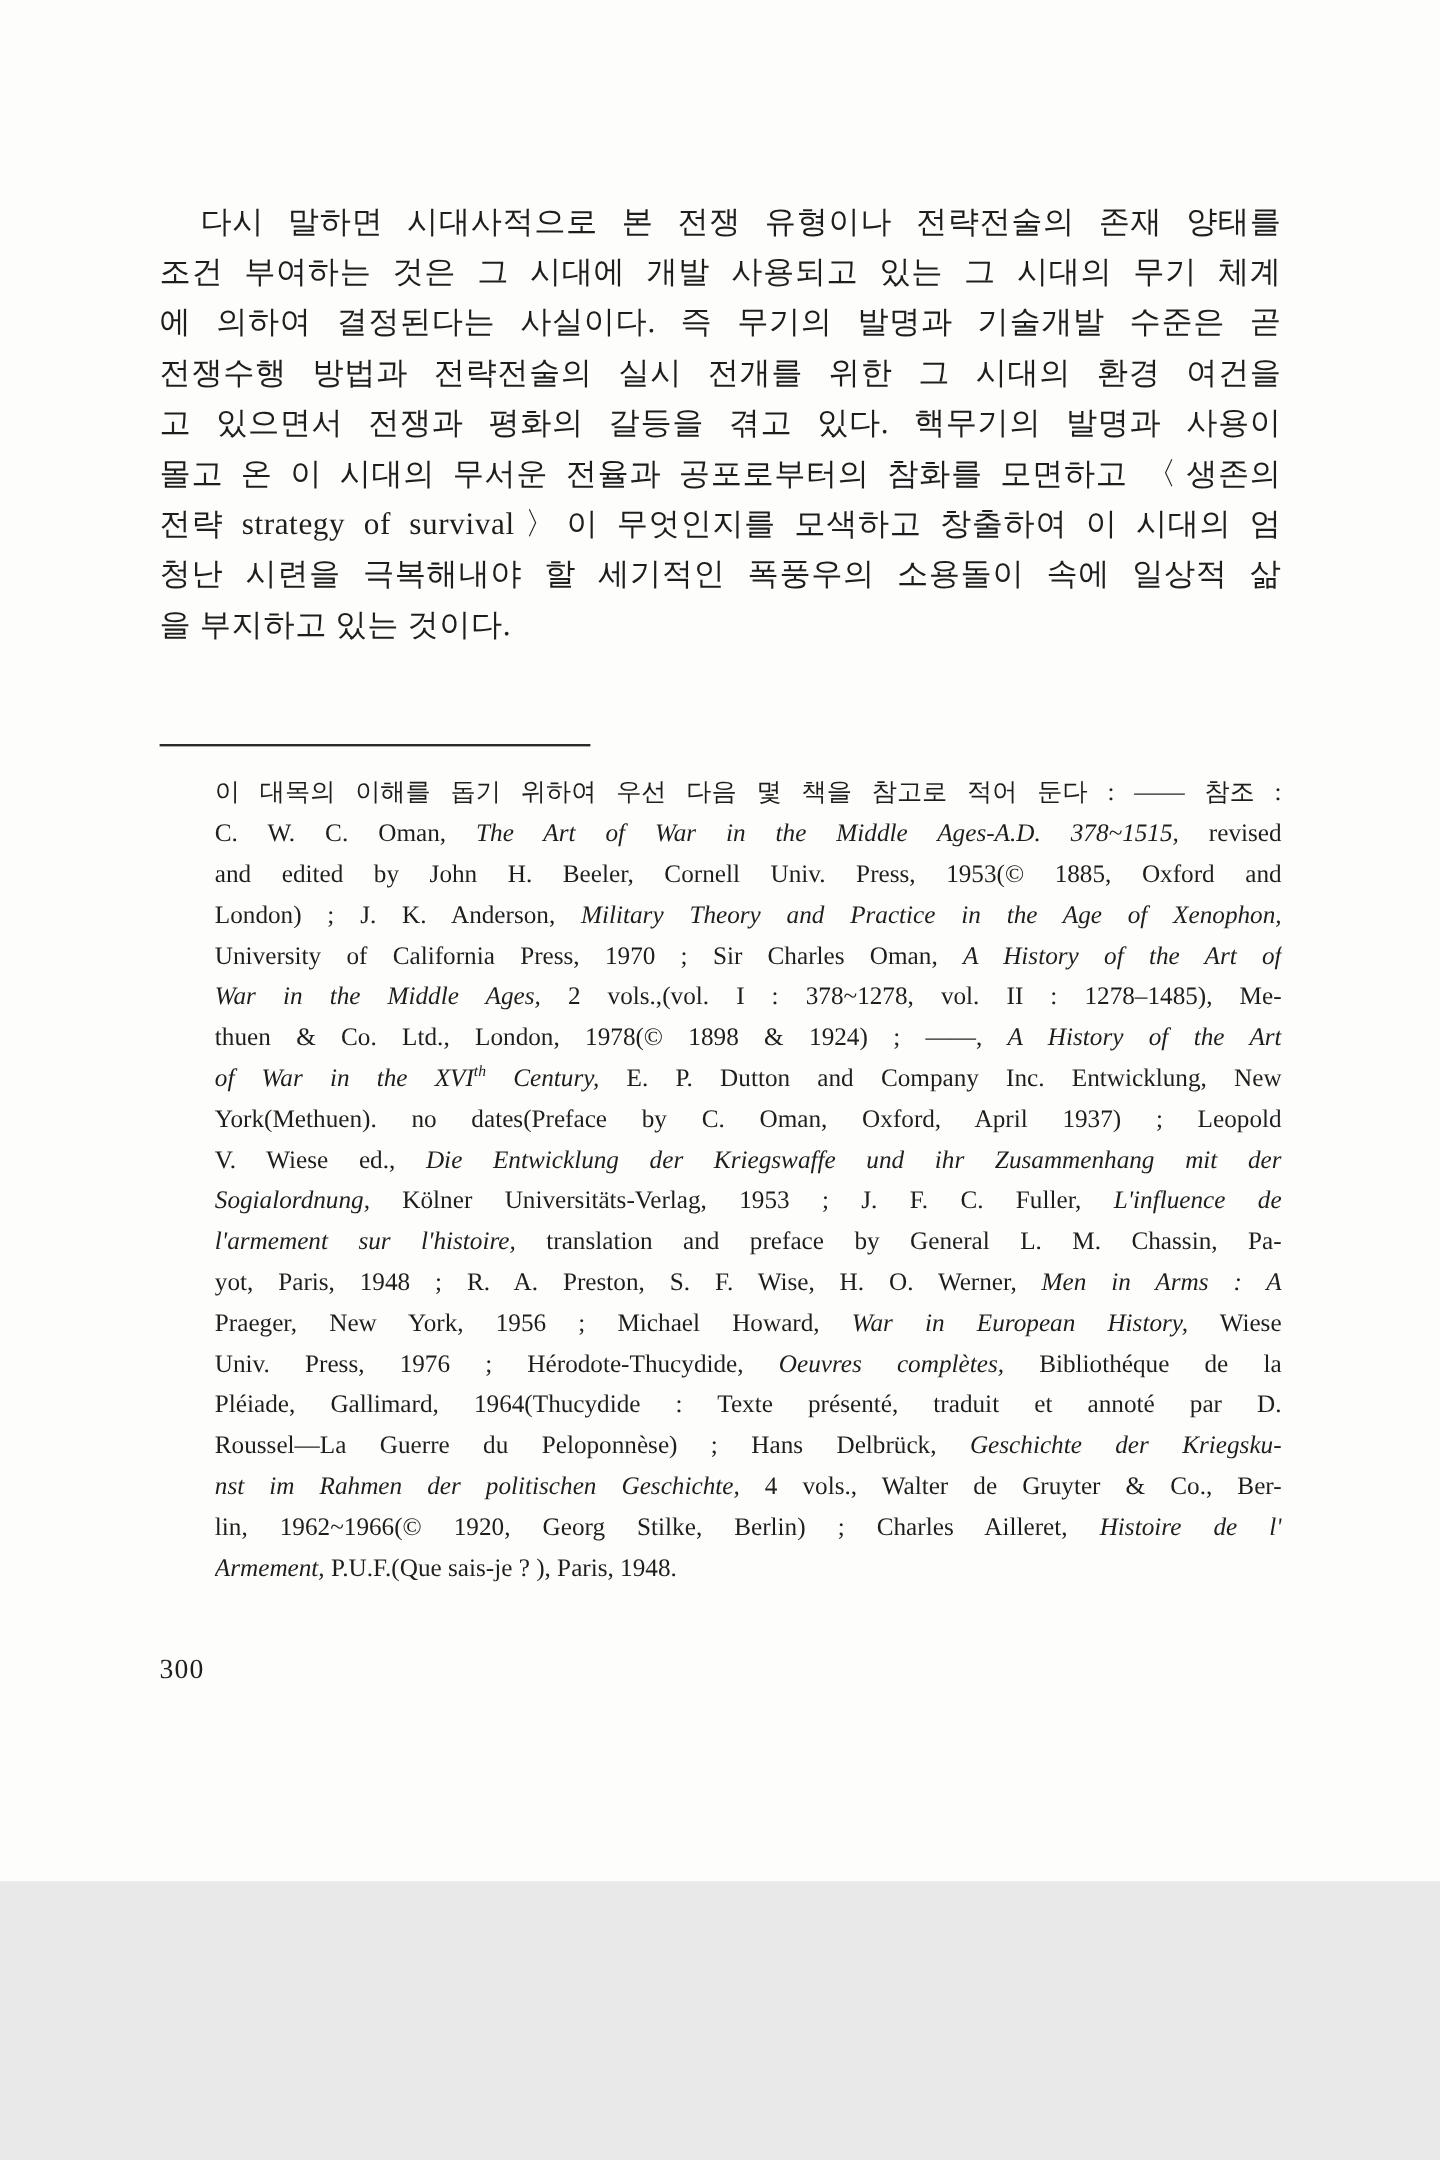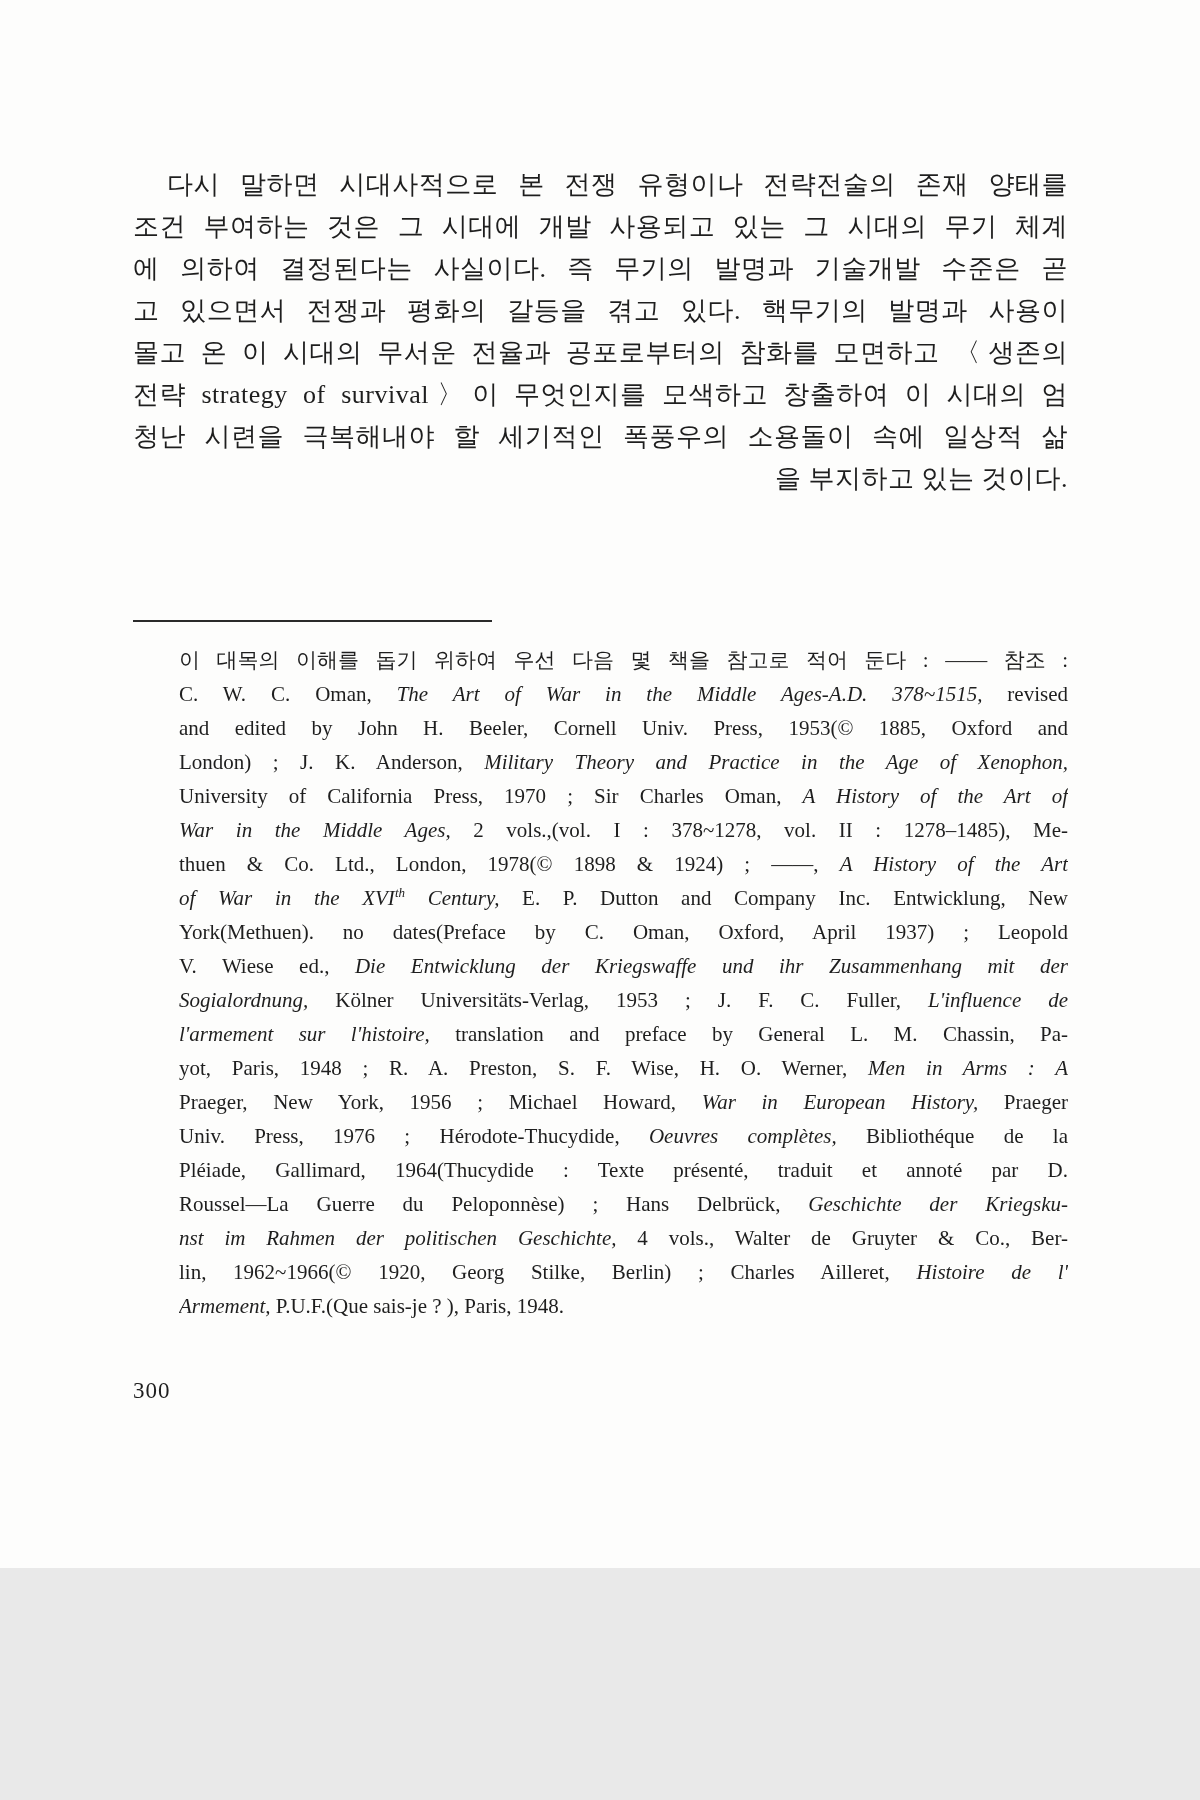--- a/index.html
+++ b/index.html
@@ -23,21 +23,20 @@
     top: 164px;
     width: 935px;
   }
   .body-line {
     font-size: 26px;
     line-height: 42px;
     height: 42px;
     overflow: hidden;
     white-space: nowrap;
     letter-spacing: 0.5px;
-    text-align: right;
   }
   .body-line.jl {
     white-space: normal;
     text-align: justify;
     text-align-last: justify;
   }
   .body-line:first-child { text-indent: 34px; }
 
   
   .rule {
@@ -91,20 +90,21 @@
 </style>
 </head>
 <body>
 
 <div class="page">
 
   <div class="body-text" id="body-text">
       <div class="body-line jl">다시 말하면 시대사적으로 본 전쟁 유형이나 전략전술의 존재 양태를</div>
       <div class="body-line jl">조건 부여하는 것은 그 시대에 개발 사용되고 있는 그 시대의 무기 체계</div>
       <div class="body-line jl">에 의하여 결정된다는 사실이다. 즉 무기의 발명과 기술개발 수준은 곧</div>
+      <div class="body-line jl">전쟁수행 방법과 전략전술의 실시 전개를 위한 그 시대의 환경 여건을</div>
       <div class="body-line jl">고 있으면서 전쟁과 평화의 갈등을 겪고 있다. 핵무기의 발명과 사용이</div>
       <div class="body-line jl">몰고 온 이 시대의 무서운 전율과 공포로부터의 참화를 모면하고 〈생존의</div>
       <div class="body-line jl">전략 strategy of survival〉이 무엇인지를 모색하고 창출하여 이 시대의 엄</div>
       <div class="body-line jl">청난 시련을 극복해내야 할 세기적인 폭풍우의 소용돌이 속에 일상적 삶</div>
       <div class="body-line">을 부지하고 있는 것이다.</div>
     </div>
 
   <div class="rule"></div>
 
   <div class="footnote" id="footnote">
@@ -114,21 +114,21 @@
       <div class="fn-line jl"><span>London) ; J. K. Anderson, </span><span class="it">Military Theory and Practice in the Age of Xenophon,</span></div>
       <div class="fn-line jl"><span>University of California Press, 1970 ; Sir Charles Oman, </span><span class="it">A History of the Art of</span></div>
       <div class="fn-line jl"><span class="it">War in the Middle Ages,</span><span> 2 vols.,(vol. I : 378~1278, vol. II : 1278–1485), Me-</span></div>
       <div class="fn-line jl"><span>thuen &amp; Co. Ltd., London, 1978(© 1898 &amp; 1924) ; ——, </span><span class="it">A History of the Art</span></div>
       <div class="fn-line jl"><span class="it">of War in the XVI</span><span class="it sup">th</span><span class="it"> Century,</span><span> E. P. Dutton and Company Inc. Entwicklung, New</span></div>
       <div class="fn-line jl"><span>York(Methuen). no dates(Preface by C. Oman, Oxford, April 1937) ; Leopold</span></div>
       <div class="fn-line jl"><span>V. Wiese ed., </span><span class="it">Die Entwicklung der Kriegswaffe und ihr Zusammenhang mit der</span></div>
       <div class="fn-line jl"><span class="it">Sogialordnung,</span><span> Kölner Universitäts-Verlag, 1953 ; J. F. C. Fuller, </span><span class="it">L'influence de</span></div>
       <div class="fn-line jl"><span class="it">l'armement sur l'histoire,</span><span> translation and preface by General L. M. Chassin, Pa-</span></div>
       <div class="fn-line jl"><span>yot, Paris, 1948 ; R. A. Preston, S. F. Wise, H. O. Werner, </span><span class="it">Men in Arms : A</span></div>
-      <div class="fn-line jl"><span>Praeger, New York, 1956 ; Michael Howard, </span><span class="it">War in European History,</span><span> Praeger</span></div>
+      <div class="fn-line jl"><span>Praeger, New York, 1956 ; Michael Howard, </span><span class="it">War in European History,</span><span> Wiese</span></div>
       <div class="fn-line jl"><span>Univ. Press, 1976 ; Hérodote-Thucydide, </span><span class="it">Oeuvres complètes,</span><span> Bibliothéque de la</span></div>
       <div class="fn-line jl"><span>Pléiade, Gallimard, 1964(Thucydide : Texte présenté, traduit et annoté par D.</span></div>
       <div class="fn-line jl"><span>Roussel—La Guerre du Peloponnèse) ; Hans Delbrück, </span><span class="it">Geschichte der Kriegsku-</span></div>
       <div class="fn-line jl"><span class="it">nst im Rahmen der politischen Geschichte,</span><span> 4 vols., Walter de Gruyter &amp; Co., Ber-</span></div>
       <div class="fn-line jl"><span>lin, 1962~1966(© 1920, Georg Stilke, Berlin) ; Charles Ailleret, </span><span class="it">Histoire de l'</span></div>
       <div class="fn-line"><span class="it">Armement,</span><span> P.U.F.(Que sais-je ? ), Paris, 1948.</span></div>
     </div>
 
   <div class="page-number">300</div>
 

